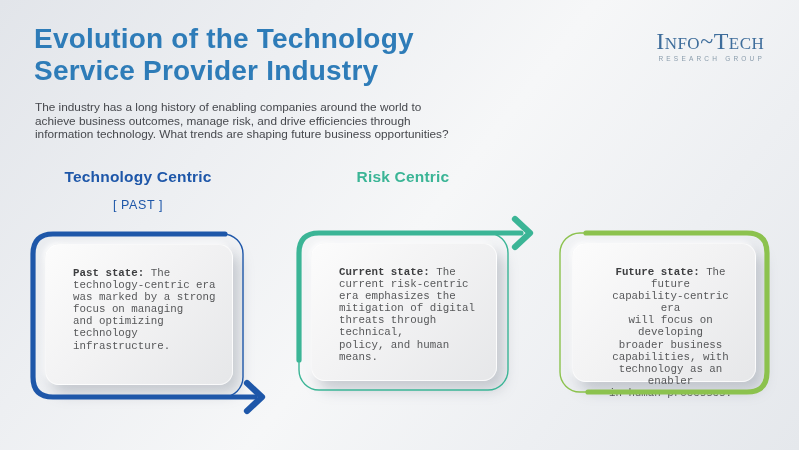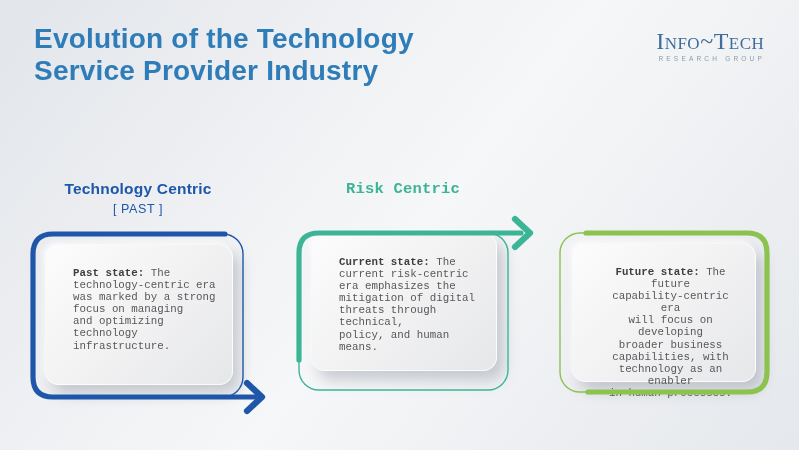--- a/index.html
+++ b/index.html
@@ -29,23 +29,23 @@
   .logo-name {
     font-family:"Liberation Serif", serif;
     font-size:24px; line-height:26px; font-variant:small-caps;
     letter-spacing:0.5px;
   }
   .logo-tagline {
     font-size:6.5px; letter-spacing:3.2px; color:#8a9cac;
     margin-top:1px; padding-left:3px;
   }
   
-  .col-header { position:absolute; top:180px; text-align:center; }
+  .col-header { position:absolute; top:168px; text-align:center; }
   .col-title  { font-size:15.5px; font-weight:700; letter-spacing:0.2px; }
-  .col-tag    { font-size:12.5px; font-weight:400; letter-spacing:0.6px; margin-top:4px; }
+  .col-tag    { font-size:12.5px; font-weight:400; letter-spacing:0.6px; margin-top:12px; }
   
   .frame-svg { position:absolute; pointer-events:none; }
   .inner-card {
     position:absolute;
     border-radius:14px;
     background:linear-gradient(135deg, #fcfcfc 0%, #f2f2f3 48%, #e6e7e9 100%);
     box-shadow:7px 9px 14px rgba(125,135,148,0.38), -2px -2px 5px rgba(255,255,255,0.85);
     border:1px solid rgba(255,255,255,0.65);
     font-family:Liberation Mono, monospace;
   }
@@ -57,53 +57,56 @@
   .card-text b { color:#3d3e40; font-weight:700; }
 </style>
 </head>
 <body>
 
 <div class="slide">
 
   <h1 class="title" style="color: rgb(46, 124, 184);">Evolution of the Technology
 Service Provider Industry</h1>
 
+  <p class="subtitle">The industry has a long history of enabling companies around the world to
+achieve business outcomes, manage risk, and drive efficiencies through
+information technology. What trends are shaping future business opportunities?</p>
 
   <div class="logo">
     <div class="logo-name" style="color: rgb(62, 109, 155);">Info~Tech</div>
     <div class="logo-tagline">RESEARCH GROUP</div>
   </div>
 
   <div class="col-header" style="left:28px; width:220px;">
     <div class="col-title" style="color: rgb(30, 87, 169);">Technology Centric</div>
     <div class="col-tag" style="color: rgb(30, 87, 169);">[ PAST ]</div>
   </div>
 
   <div class="col-header" style="left:295px; width:216px;">
-    <div class="col-title" style="color: rgb(59, 181, 150); font-family: Liberation Mono, monospace;">Risk Centric</div>
+    <div class="col-title" style="color: rgb(59, 181, 150);">Risk Centric</div>
   </div>
 
   <div class="col-header" style="left:556px; width:215px;">
   </div>
 
   <div class="inner-card" style="left:45px; top:244px; width:188px; height:141px;">
     <p class="card-text"><b>Past state: </b><span>The
 technology-centric era
 was marked by a strong
 focus on managing
 and optimizing technology
 infrastructure.</span></p>
   </div>
   <svg class="frame-svg" style="left:28px; top:224px;" width="250" height="200" viewBox="0 0 250 200">
     <rect x="5" y="10" width="210" height="163" rx="20" fill="none" stroke-width="1.4" stroke="#1e57a9"></rect>
     <path d="M 197 10 L 25 10 Q 5 10 5 30 L 5 153 Q 5 173 25 173 L 227 173" fill="none" stroke-width="5.2" stroke-linecap="round" stroke="#1e57a9"></path>
     <path d="M 219 159 L 234 173 L 219 187" fill="none" stroke-width="6.2" stroke-linecap="round" stroke-linejoin="round" stroke="#1e57a9"></path>
   </svg>
 
-  <div class="inner-card" style="left:311px; top:233px; width:186px; height:138px;">
+  <div class="inner-card" style="left:311px; top:243px; width:186px; height:138px;">
     <p class="card-text"><b>Current state: </b><span>The
 current risk-centric
 era emphasizes the
 mitigation of digital
 threats through technical,
 policy, and human means.</span></p>
   </div>
   <svg class="frame-svg" style="left:293px; top:210px;" width="260" height="200" viewBox="0 0 260 200">
     <rect x="6" y="23" width="209" height="157" rx="20" fill="none" stroke-width="1.4" stroke="#3bb596"></rect>
     <path d="M 6 150 L 6 43 Q 6 23 26 23 L 228 23" fill="none" stroke-width="5.2" stroke-linecap="round" stroke="#3bb596"></path>

